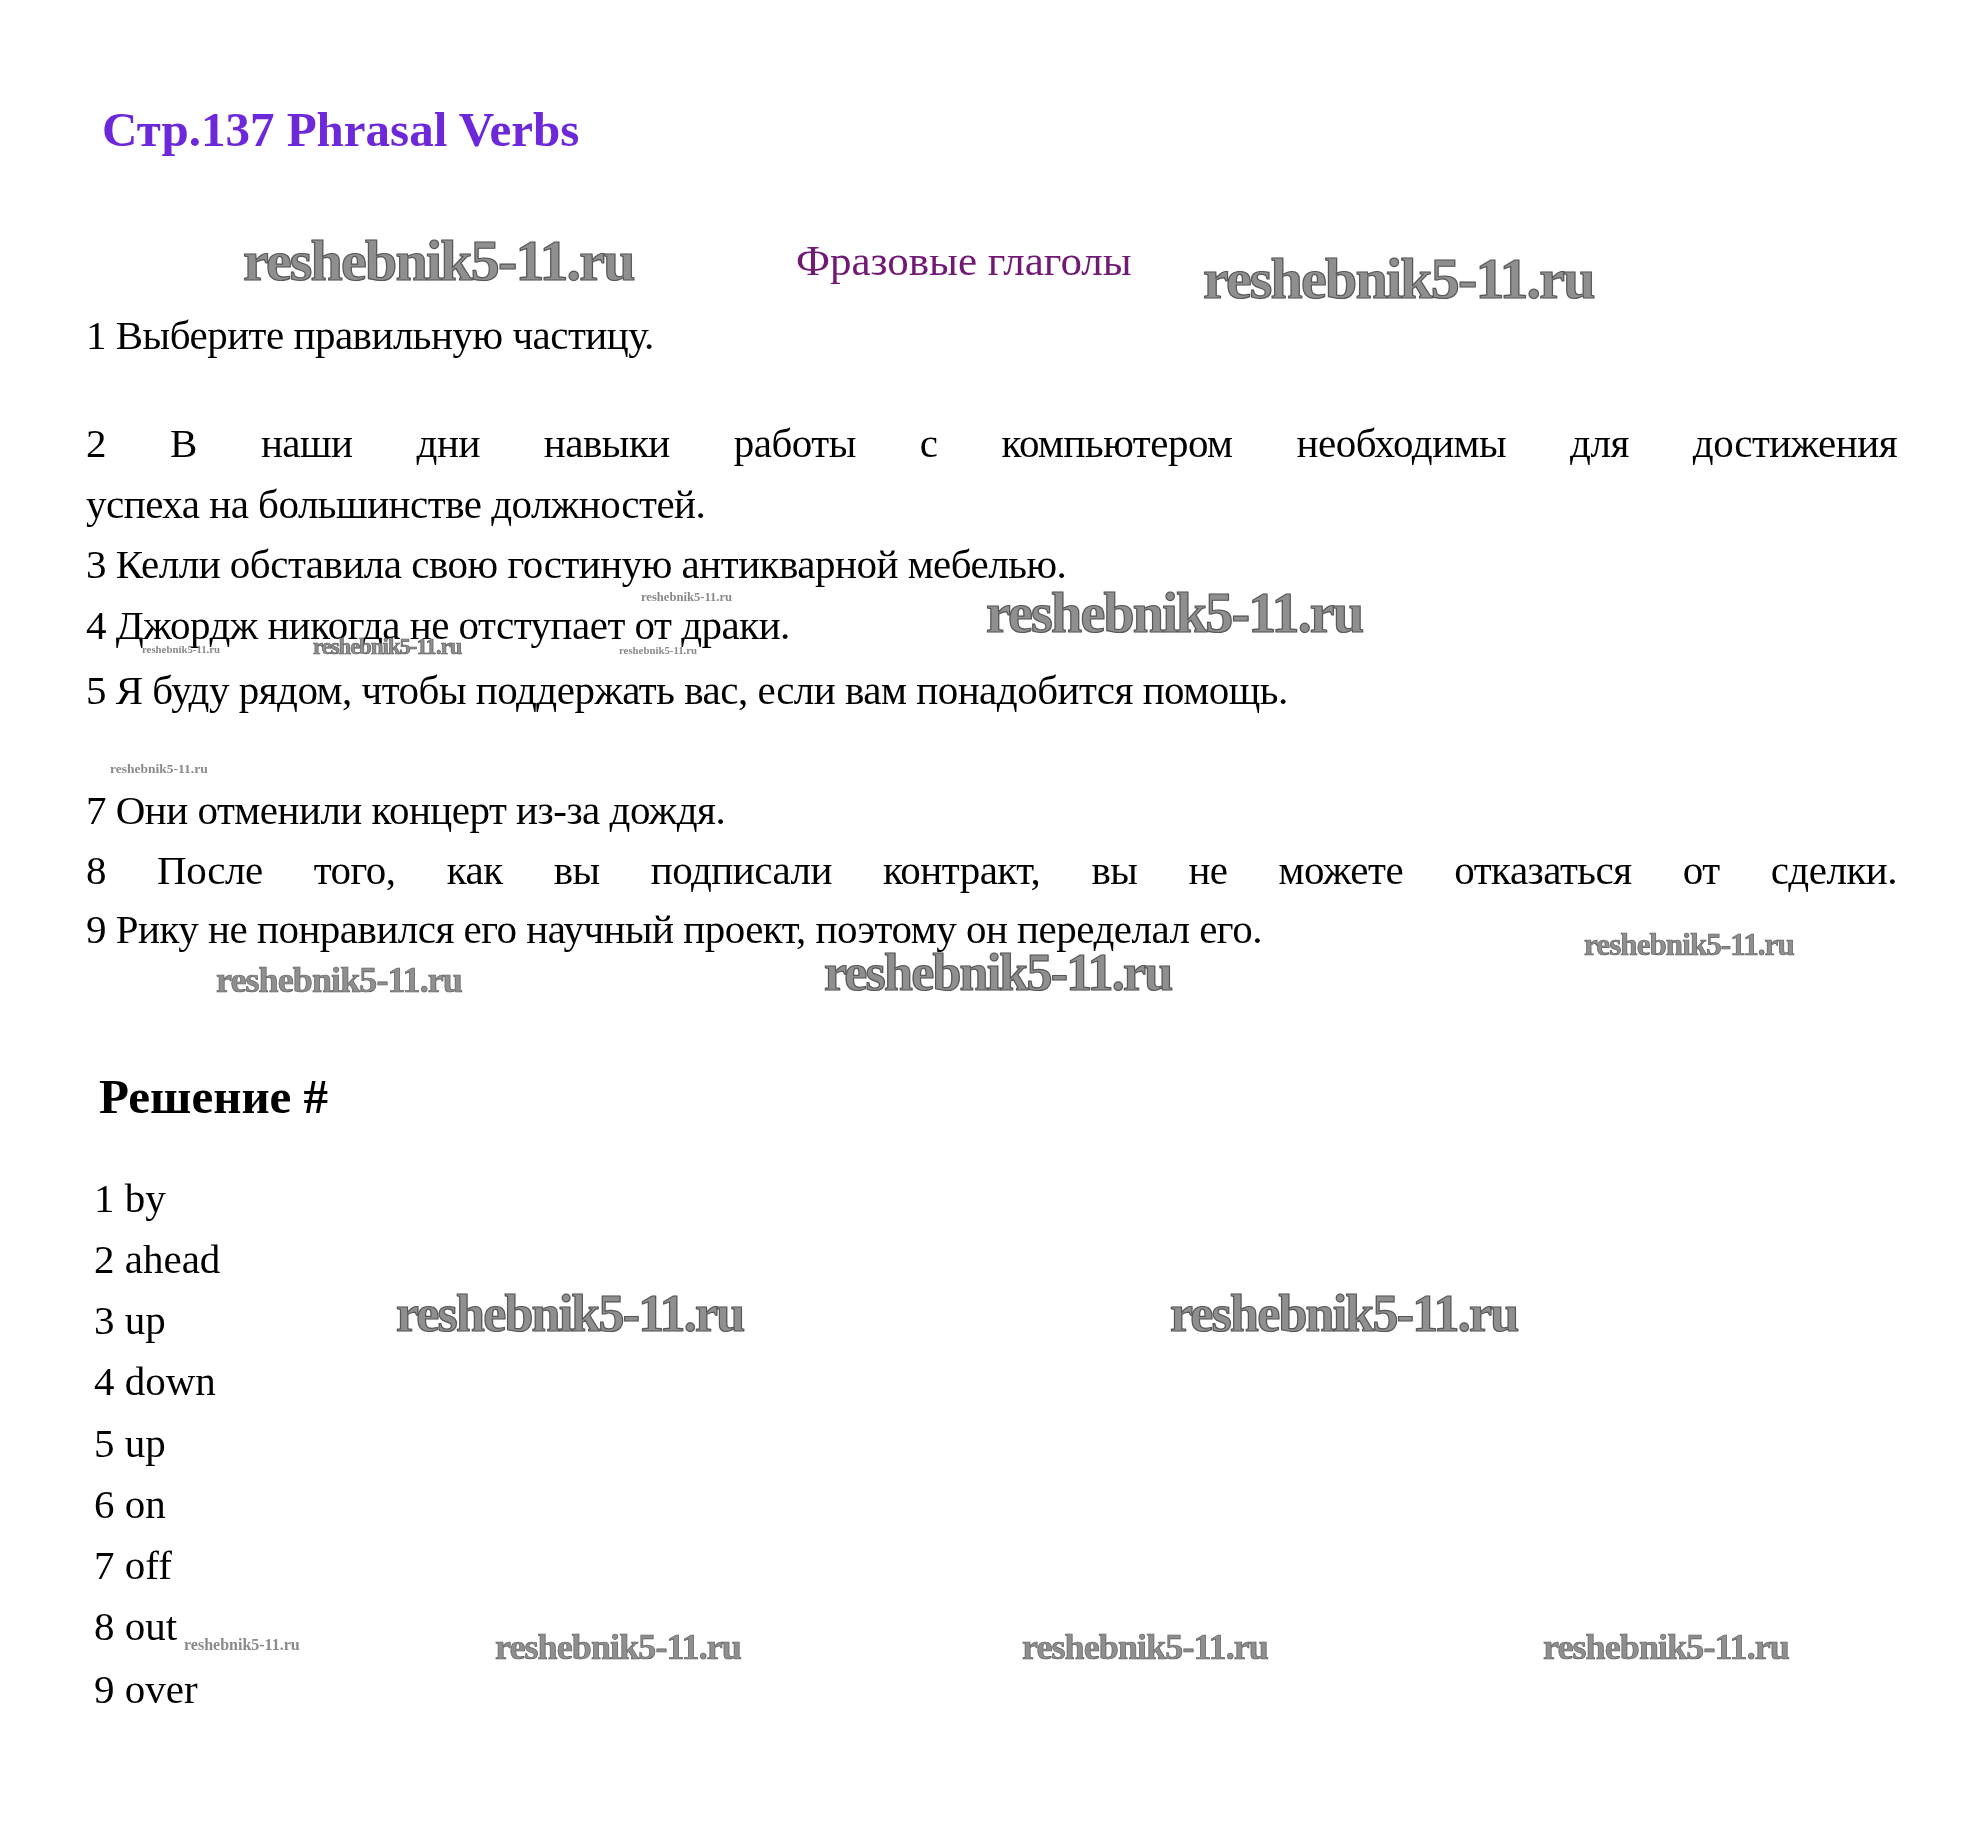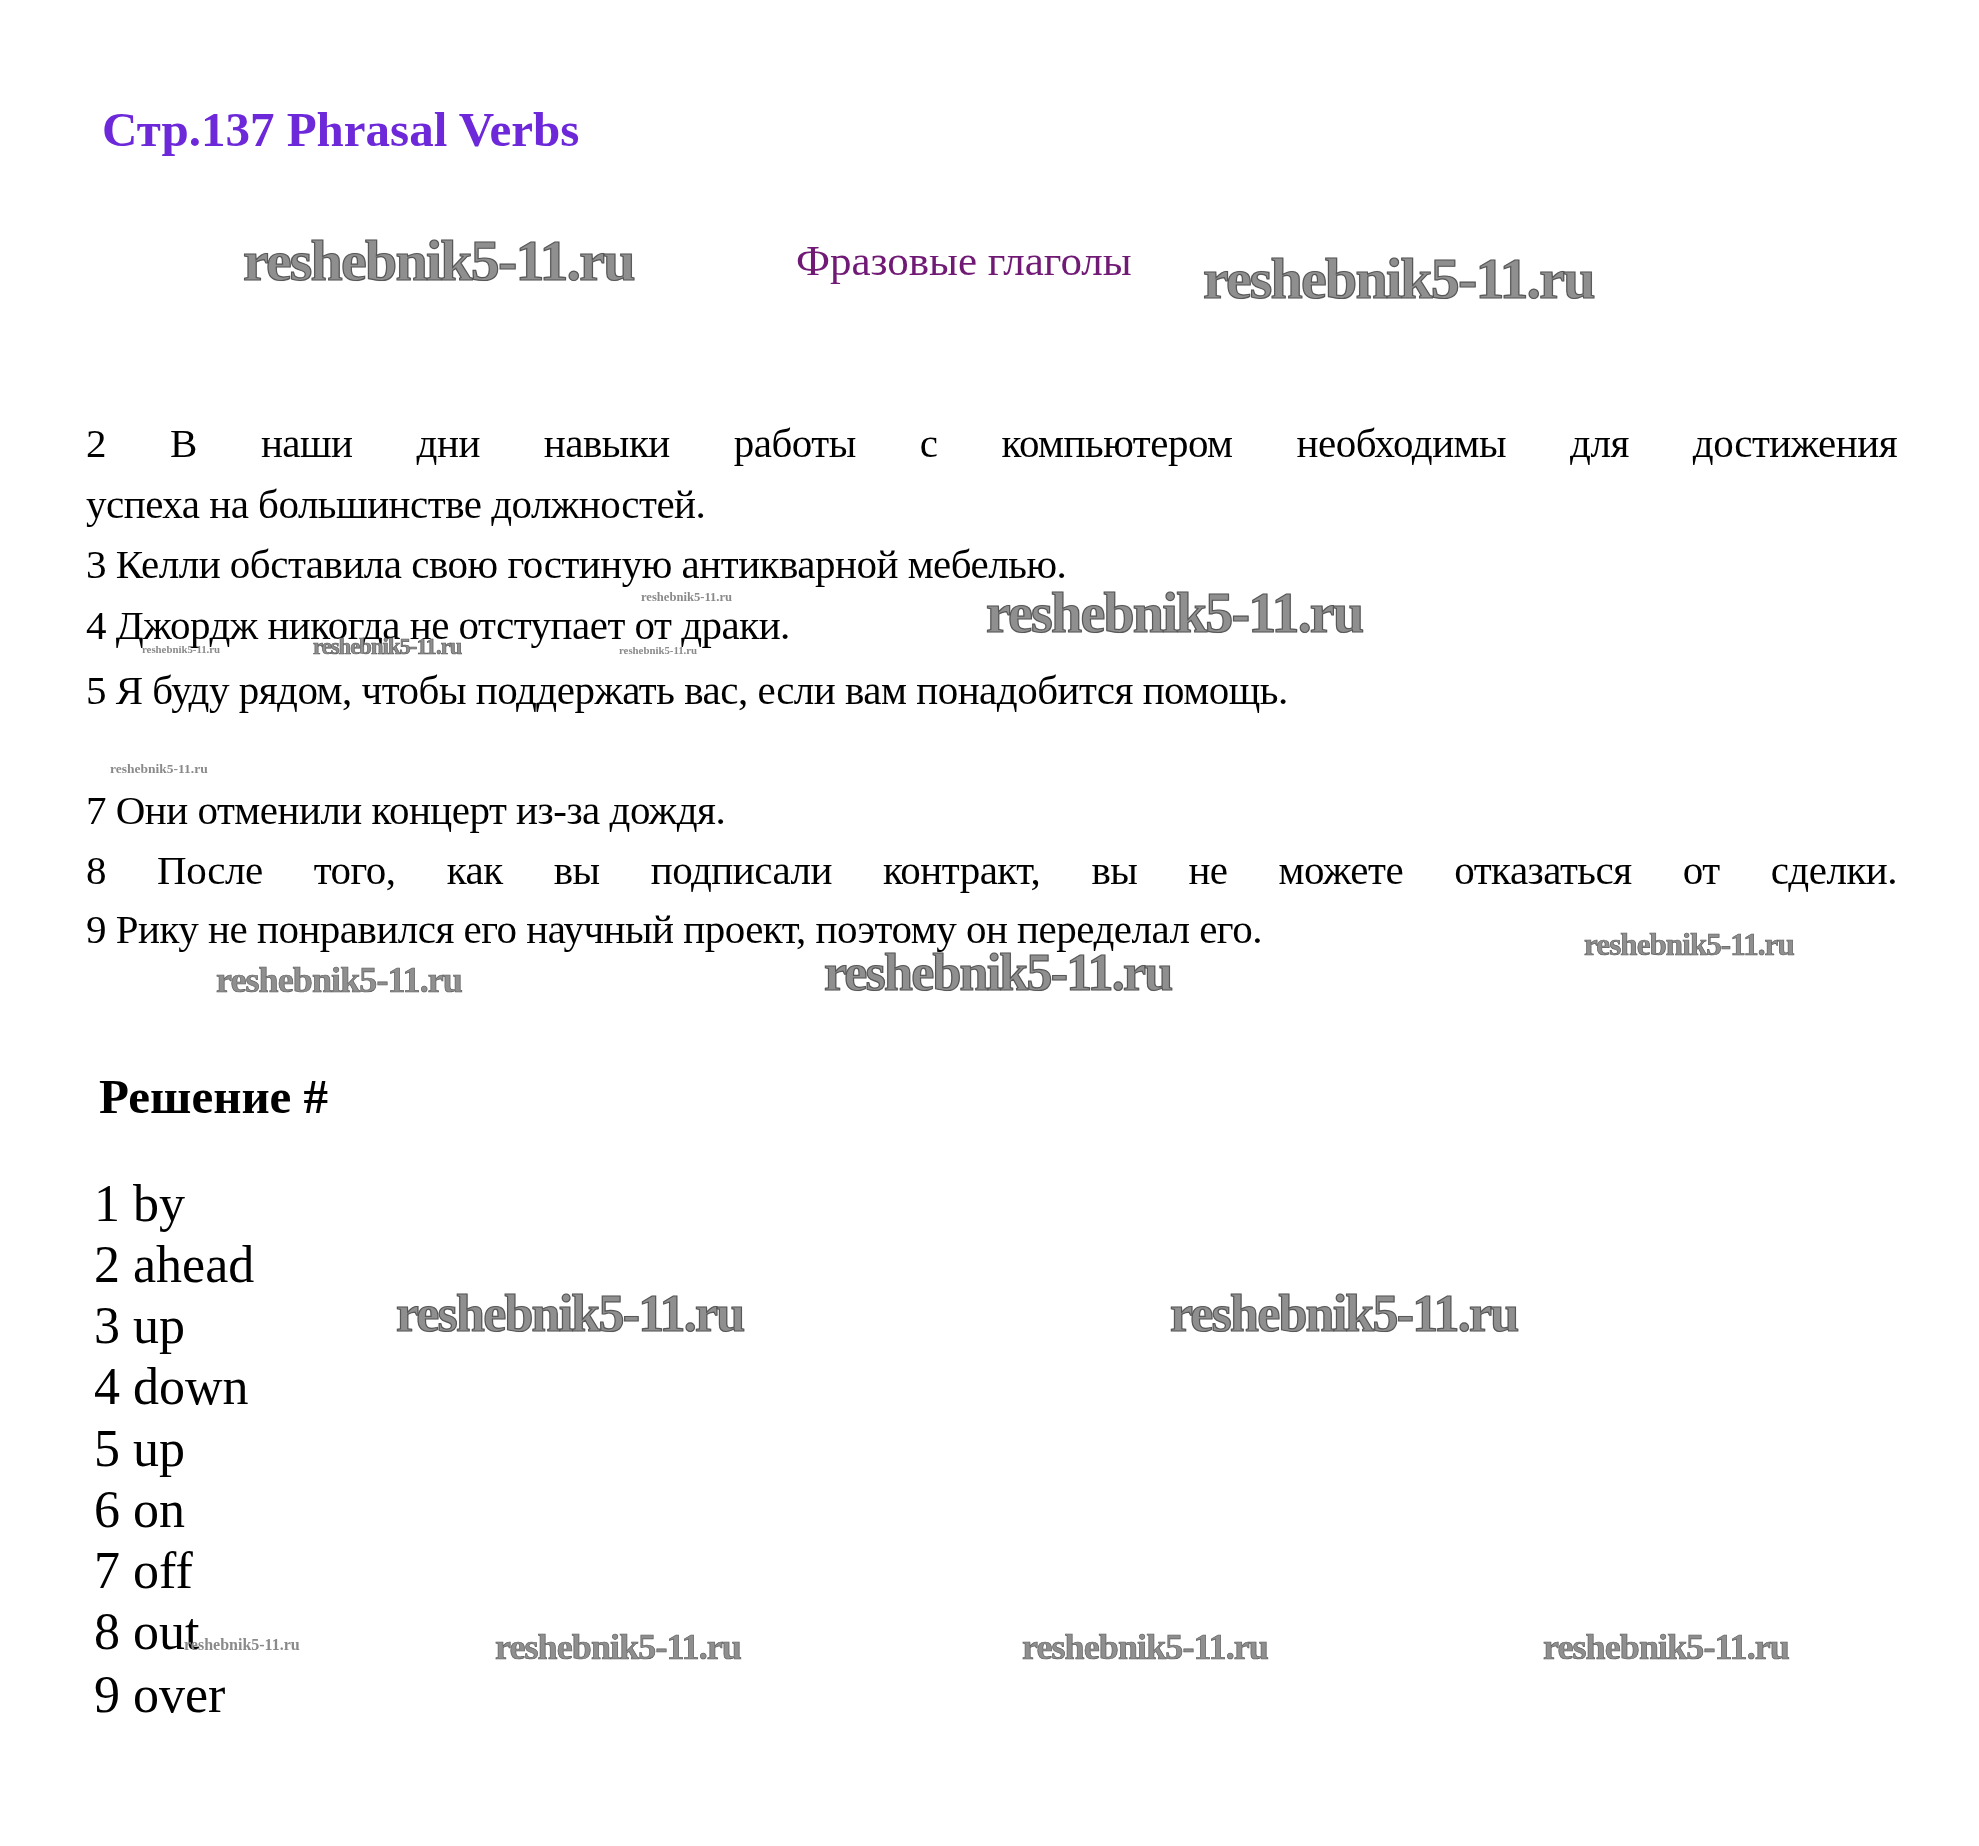--- a/index.html
+++ b/index.html
@@ -45,21 +45,21 @@
   .solution-heading {
     position: absolute;
     color: #000000;
     font-size: 49px;
     font-weight: bold;
     white-space: nowrap;
   }
   .answerline {
     position: absolute;
     color: #000000;
-    font-size: 52px;
+    font-size: 41px;
     white-space: nowrap;
   }
   
   .wm {
     position: absolute;
     font-family: "Liberation Serif", "DejaVu Serif", serif;
     font-weight: bold;
     white-space: nowrap;
     color: #969696;
     user-select: none;
@@ -87,20 +87,21 @@
 <body>
 
 <div id="page">
 
   <div class="doc-title" style="left:102px; top:101px;">Стр.137 Phrasal Verbs</div>
 
   <span class="wm wm-big" style="left:243px; top:227px; font-size:58px;">reshebnik5-11.ru</span>
   <div class="subtitle" style="left:796px; top:236px;">Фразовые глаголы</div>
   <span class="wm wm-big" style="left:1203px; top:245px; font-size:58px;">reshebnik5-11.ru</span>
 
+  <div class="textline" style="left:86px; top:313px;">1 Выберите правильную частицу.</div>
 
 
   <div class="textline justified" style="left:86px; top:421px;">2 В наши дни навыки работы с компьютером необходимы для достижения</div>
 
   <div class="textline" style="left:86px; top:482px;">успеха на большинстве должностей.</div>
 
   <div class="textline" style="left:86px; top:542px;">3 Келли обставила свою гостиную антикварной мебелью.</div>
 
   <span class="wm wm-tiny" style="left:641px; top:590px;">reshebnik5-11.ru</span>
 

